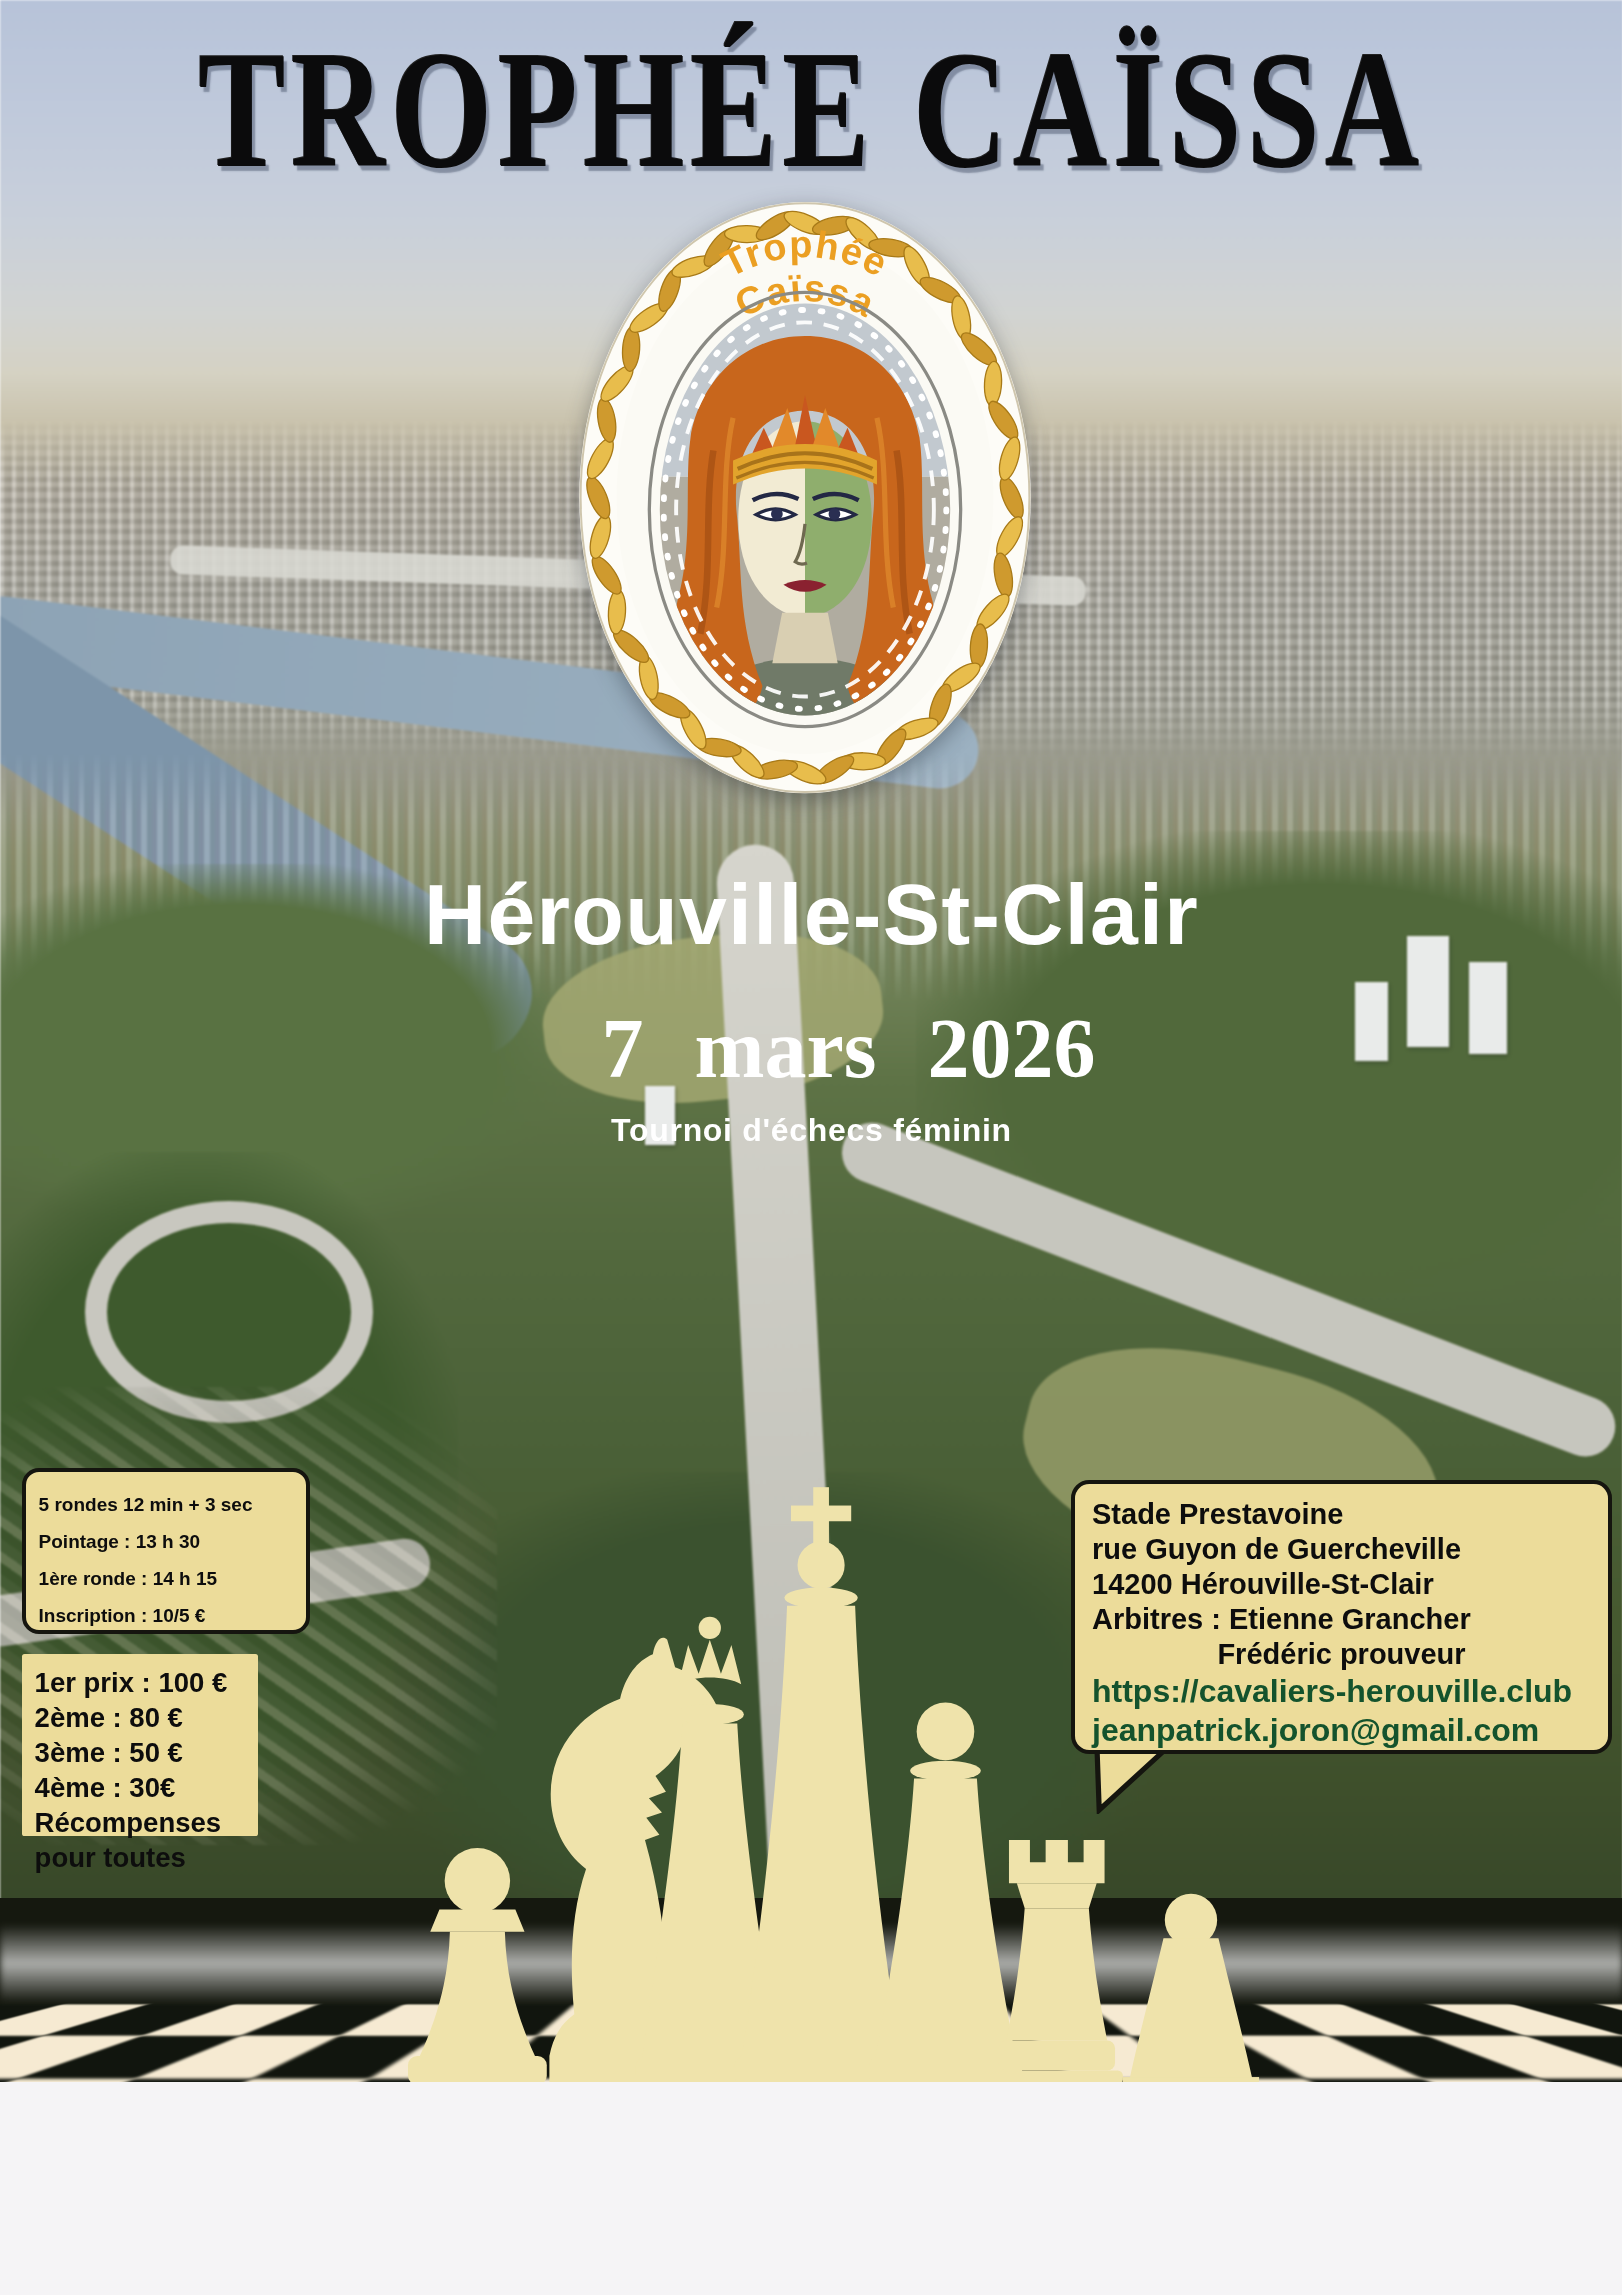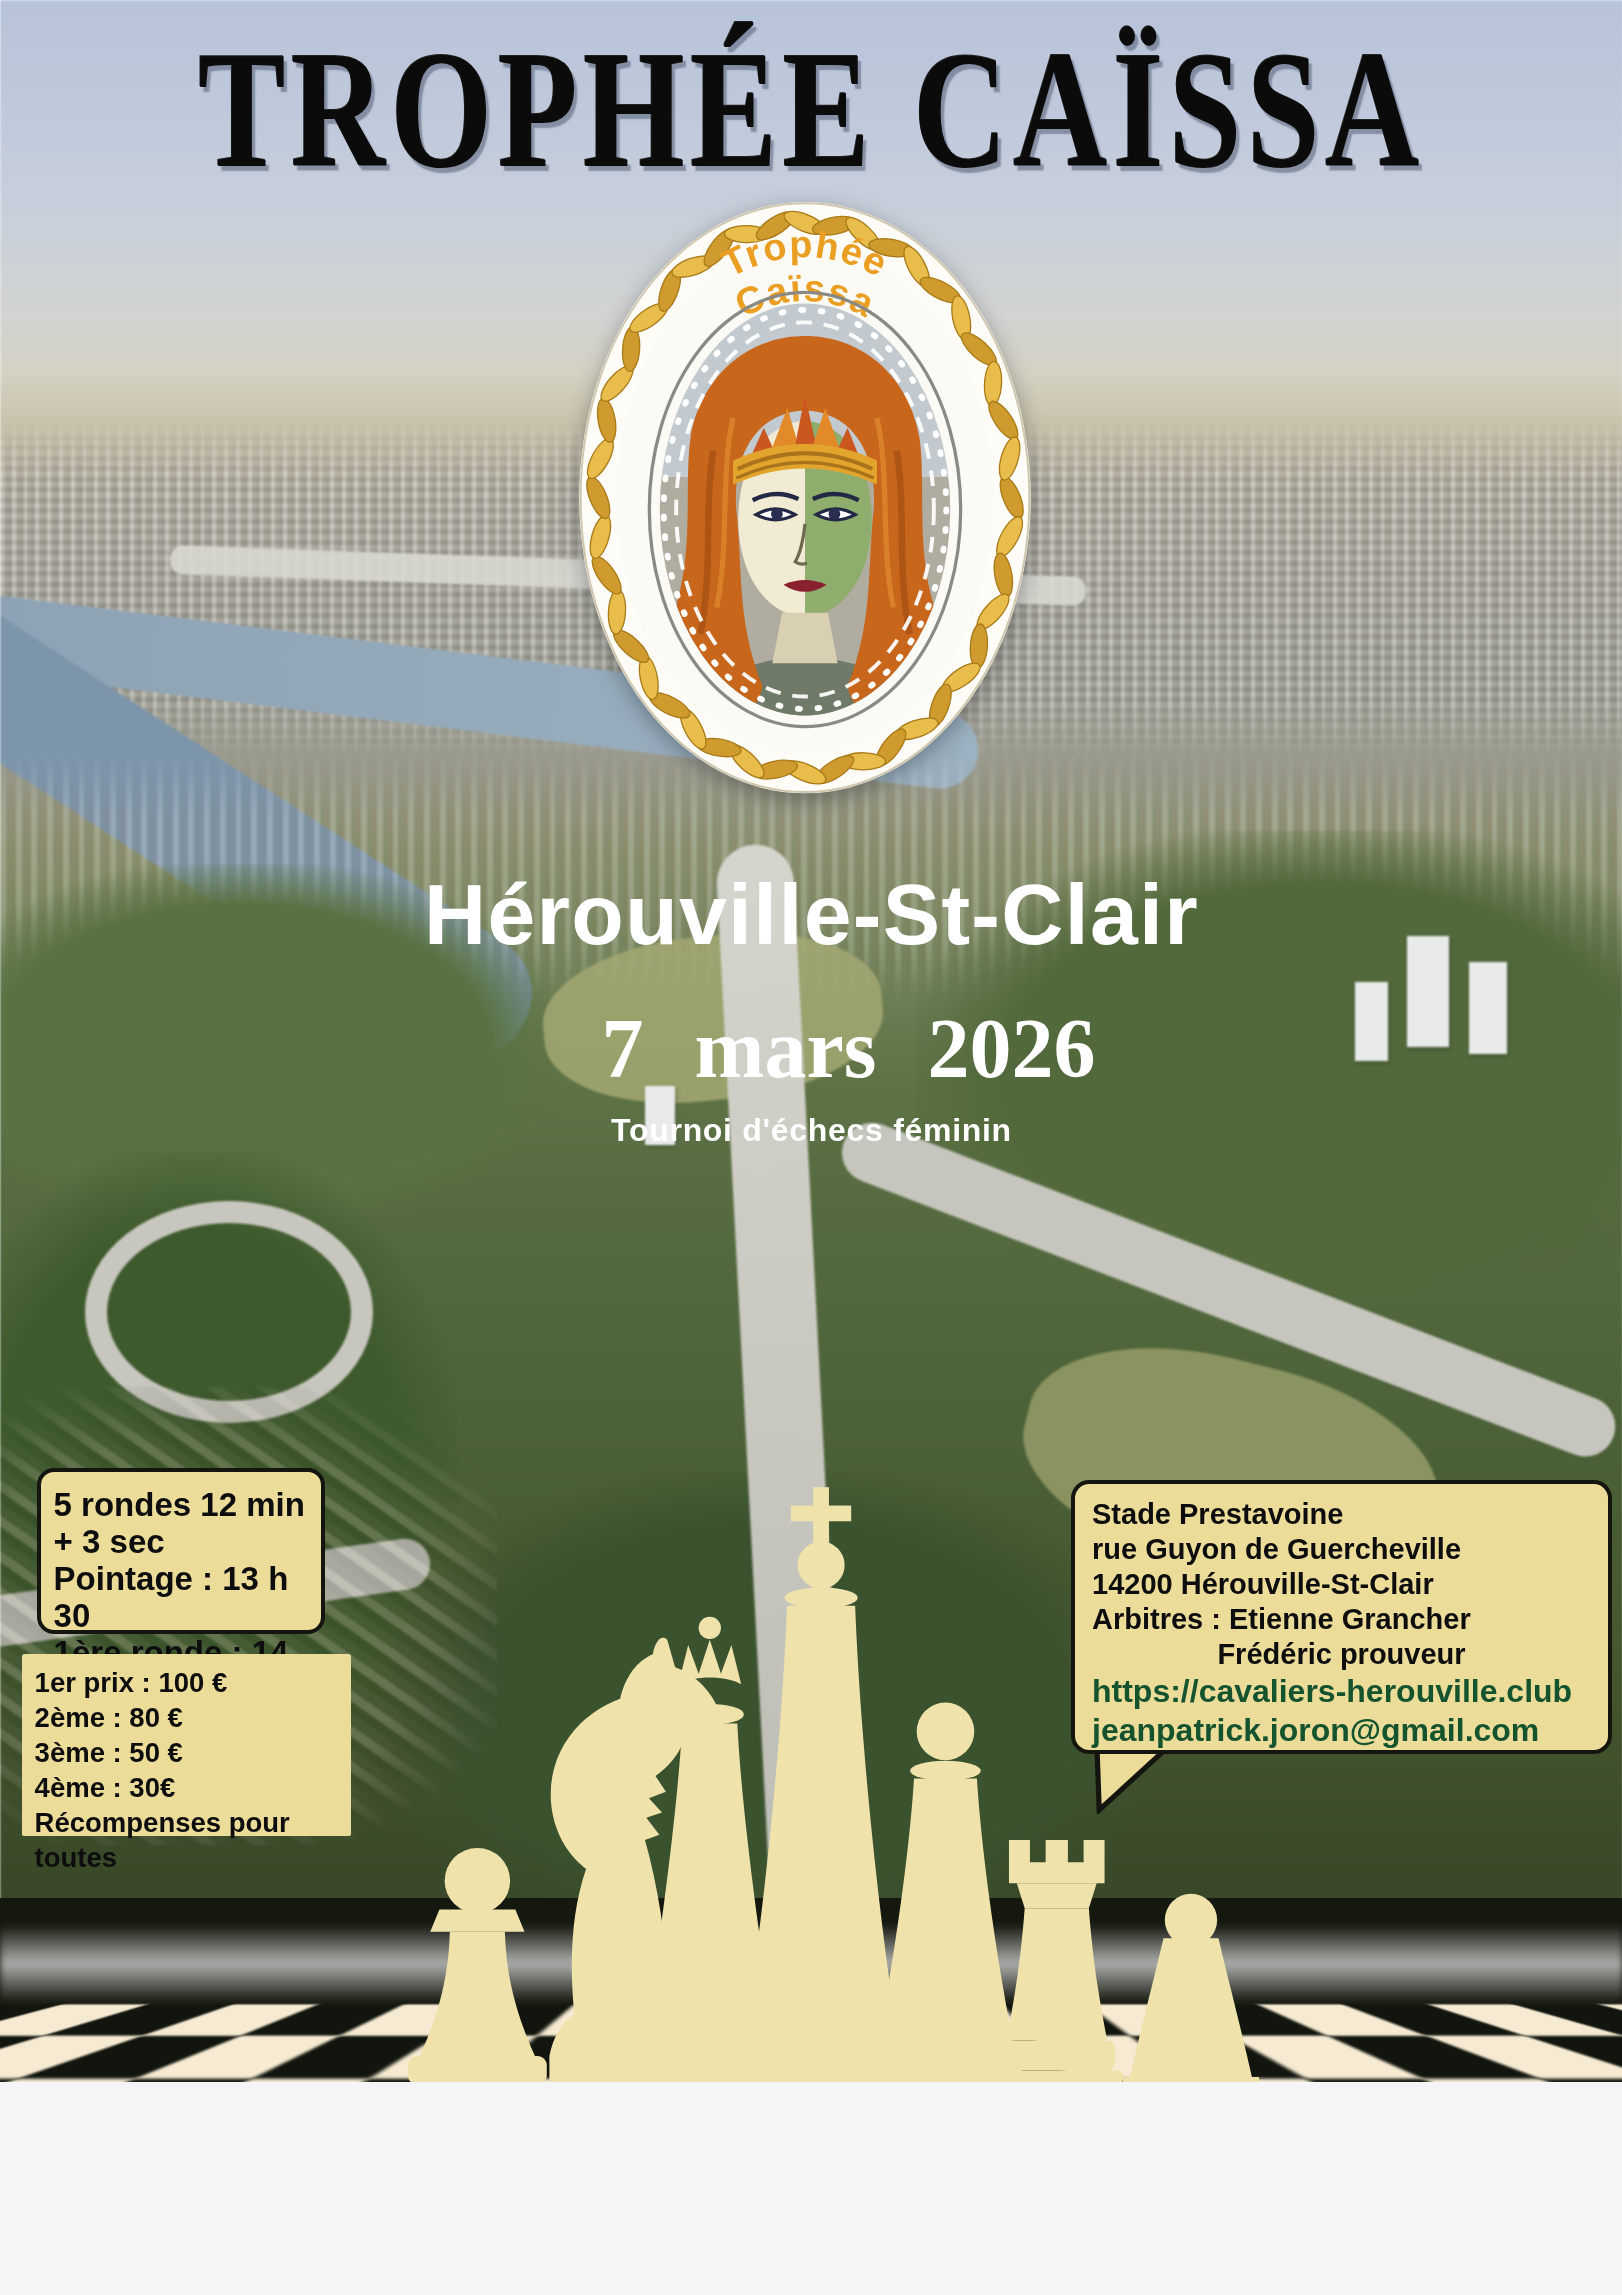--- a/index.html
+++ b/index.html
@@ -54,22 +54,22 @@
 
   
   .heading{position:absolute;left:0;width:100%;text-align:center;color:#ffffff;z-index:6;white-space:nowrap;}
   .loc{top:865px;font-family:Liberation Sans, sans-serif;font-weight:700;font-size:86px;letter-spacing:1.3px;}
   .date{top:1000px;font-family:"Liberation Serif",serif;font-weight:700;font-size:84px;word-spacing:30px;padding-left:37px;}
   .sub{top:1112px;font-family:"Liberation Sans",sans-serif;font-weight:700;font-size:32px;letter-spacing:0.7px;}
 
   
   .infobox{position:absolute;background:#ecdc9a;color:#0d0d0d;font-weight:700;z-index:7;box-sizing:border-box;}
   .box-schedule{left:21.6px;top:1468px;width:288px;height:166px;border:4.6px solid #15150f;border-radius:17px;padding:14.4px 13px;
-    font-size:33px;line-height:37px;margin-left:15px;}
-  .box-prizes{left:21.6px;top:1654px;width:329px;height:182px;border-radius:2.6px;padding:10.5px 13px;font-size:27.5px;line-height:35px;}
+    font-size:19px;line-height:37px;}
+  .box-prizes{left:21.6px;top:1654px;width:236px;height:182px;border-radius:2.6px;padding:10.5px 13px;font-size:27.5px;line-height:35px;}
   .box-venue{left:1071px;top:1468px;width:541px;height:274px;border:4.6px solid #15150f;border-radius:18.3px;padding:13px 17px;
     font-size:29px;line-height:35px;margin-top:12px;}
   .box-venue .indent{text-align:center;}
   .box-venue .link{color:#14532d;font-size:32px;line-height:39px;}
   .venue-tail{position:absolute;left:1094px;top:1733px;z-index:6;}
 
   
   .board{position:absolute;left:0;top:1898px;width:1623px;height:185px;overflow:hidden;background:#15180f;z-index:2;}
   .board-persp{position:absolute;left:-50%;top:-120%;width:200%;height:260%;
     background:repeating-conic-gradient(#10140d 0% 25%,#eadfc8 25% 50%);background-size:301px 301px;

